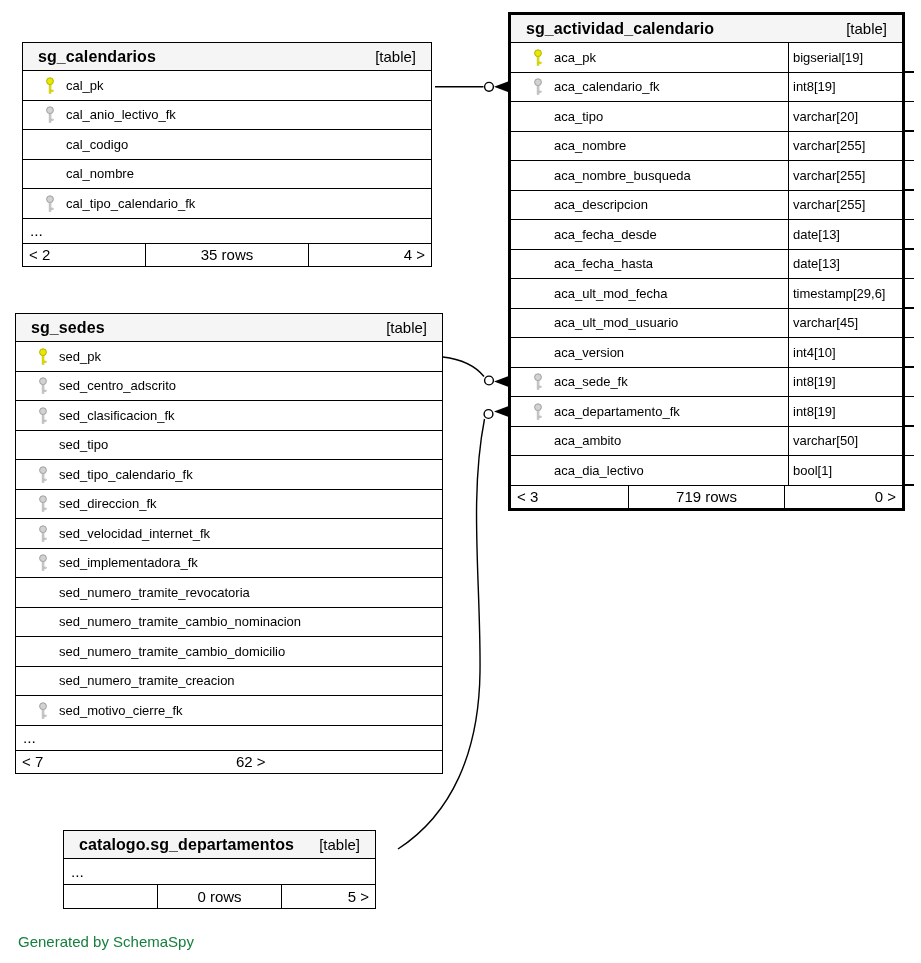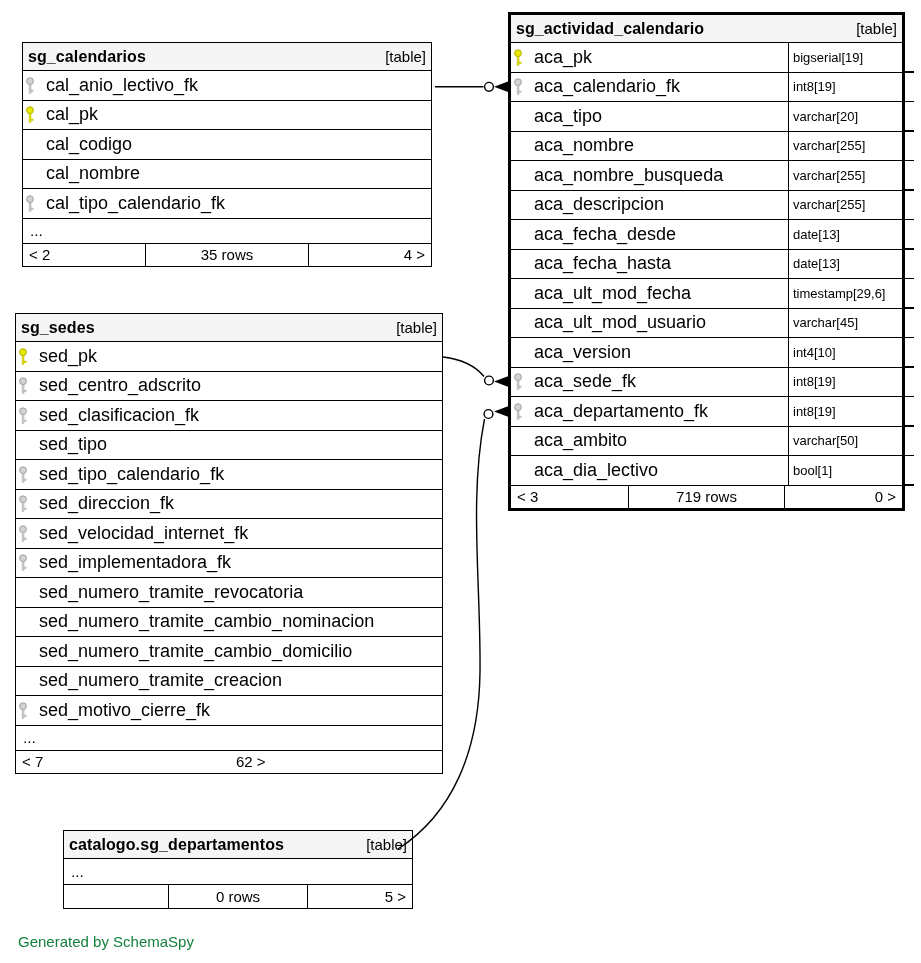--- a/index.html
+++ b/index.html
@@ -5,29 +5,29 @@
   html,body{margin:0;padding:0;}
   body{
     width:921px;height:963px;position:relative;background:#ffffff;
     font-family:"Liberation Sans",sans-serif;color:#000;overflow:hidden;
   }
   .tbl{position:absolute;background:#fff;border:1.6px solid #000;box-sizing:border-box;}
   .tbl.focal{border-width:3px;}
   .thead{
     height:28px;background:#f5f5f5;border-bottom:1.7px solid #000;
     display:flex;align-items:center;justify-content:space-between;
-    padding:0 5px;box-sizing:border-box;
+    padding:0 15px;box-sizing:border-box;
   }
   .tname{font-weight:bold;font-size:16px;letter-spacing:.1px;}
   .ttag{font-size:15px;font-weight:normal;}
   .crow{
     height:29.5px;border-bottom:1px solid #000;display:flex;align-items:stretch;
     box-sizing:border-box;position:relative;background:#fff;
   }
-  .namecell{display:flex;align-items:center;padding-left:2px;flex:1;min-width:0;font-size:18px;white-space:nowrap;}
+  .namecell{display:flex;align-items:center;padding-left:22px;flex:1;min-width:0;font-size:13px;white-space:nowrap;}
   .keyslot{width:21px;flex:none;display:flex;align-items:center;}
   .typecell{
     width:114px;flex:none;border-left:1px solid #000;display:flex;align-items:center;
     padding-left:4px;font-size:13px;box-sizing:border-box;white-space:nowrap;
   }
   .ellipsisrow{
     height:25px;border-bottom:1px solid #000;display:flex;align-items:center;
     padding-left:7px;font-size:15.5px;box-sizing:border-box;
   }
   .tfoot{height:22.5px;display:flex;font-size:15px;align-items:stretch;box-sizing:border-box;}
@@ -47,38 +47,38 @@
 
 <div class="tbl" style="left:22px;top:42px;width:410px;">
   <div class="thead">
     <span class="tname">sg_calendarios</span>
     <span class="ttag">[table]</span>
   </div>
   <div class="crow">
     <span class="namecell">
         <span class="keyslot">
           <svg width="10" height="17" viewBox="0 0 10 17">
-            <circle cx="5" cy="4.2" r="3.4" fill="#d2d2d2" stroke="#a0a0a0"></circle>
-            <rect x="4.1" y="7.3" width="1.9" height="9" fill="#d2d2d2" stroke="#a0a0a0" stroke-width=".5"></rect>
-            <rect x="6" y="13" width="2.3" height="1.7" fill="#d2d2d2" stroke="#a0a0a0" stroke-width=".4"></rect>
-          </svg>
-        </span>
-        <span>cal_anio_lectivo_fk</span>
-      </span>
-  </div>
-  <div class="crow">
-    <span class="namecell">
-        <span class="keyslot">
-          <svg width="10" height="17" viewBox="0 0 10 17">
             <circle cx="5" cy="4.2" r="3.4" fill="#e8e800" stroke="#b2b200"></circle>
             <rect x="4.1" y="7.3" width="1.9" height="9" fill="#e8e800" stroke="#b2b200" stroke-width=".5"></rect>
             <rect x="6" y="13" width="2.3" height="1.7" fill="#e8e800" stroke="#b2b200" stroke-width=".4"></rect>
           </svg>
         </span>
         <span>cal_pk</span>
+      </span>
+  </div>
+  <div class="crow">
+    <span class="namecell">
+        <span class="keyslot">
+          <svg width="10" height="17" viewBox="0 0 10 17">
+            <circle cx="5" cy="4.2" r="3.4" fill="#d2d2d2" stroke="#a0a0a0"></circle>
+            <rect x="4.1" y="7.3" width="1.9" height="9" fill="#d2d2d2" stroke="#a0a0a0" stroke-width=".5"></rect>
+            <rect x="6" y="13" width="2.3" height="1.7" fill="#d2d2d2" stroke="#a0a0a0" stroke-width=".4"></rect>
+          </svg>
+        </span>
+        <span>cal_anio_lectivo_fk</span>
       </span>
   </div>
   <div class="crow">
     <span class="namecell">
         <span class="keyslot"></span>
         <span>cal_codigo</span>
       </span>
   </div>
   <div class="crow">
     <span class="namecell">
@@ -378,21 +378,21 @@
         <span>sed_motivo_cierre_fk</span>
       </span>
   </div>
   <div class="ellipsisrow">...</div>
   <div class="tfoot">
     <span class="fl">&lt; 7</span>
     <span class="fr">62 &gt;</span>
   </div>
 </div>
 
-<div class="tbl" style="left:63px;top:830px;width:350px;">
+<div class="tbl" style="left:63px;top:830px;width:313px;">
   <div class="thead">
     <span class="tname">catalogo.sg_departamentos</span>
     <span class="ttag">[table]</span>
   </div>
   <div class="ellipsisrow" style="height:26px;">...</div>
   <div class="tfoot">
     <span class="fl"></span>
     <span class="fc">0 rows</span>
     <span class="fr">5 &gt;</span>
   </div>

